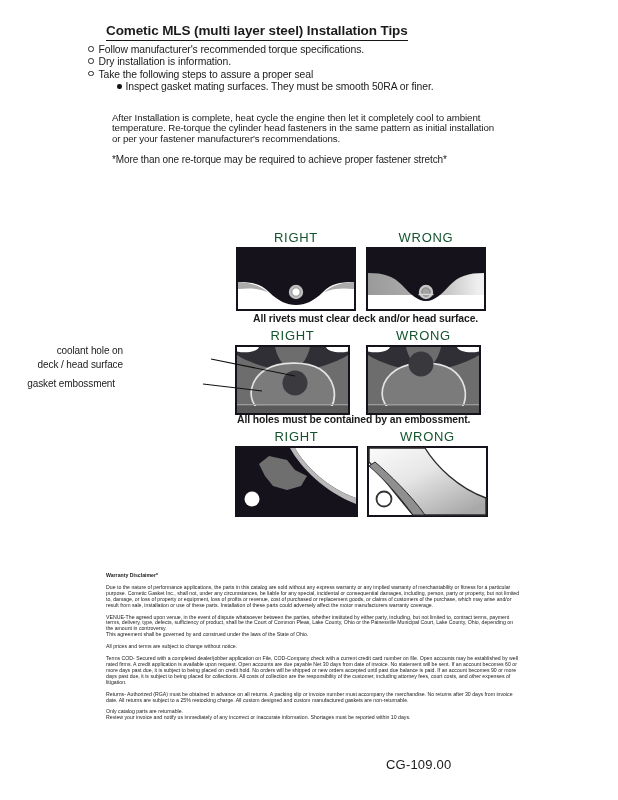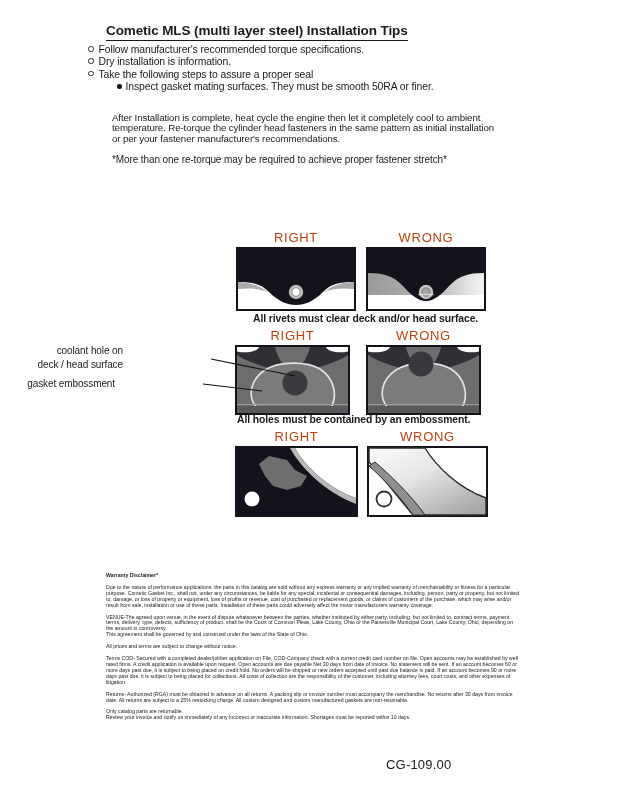--- a/index.html
+++ b/index.html
@@ -33,21 +33,21 @@
 
   
   .diesel { left:112px; top:113px; width:450px; }
   .diesel-h { font-size:12.5px; font-weight:bold; margin-bottom:9px; }
   .para { font-size:9.7px; line-height:10.3px; white-space:pre-line; margin-bottom:10px; }
   .note { font-size:10px; margin-top:3px; white-space:nowrap; }
 
   
   .fig-row { display:flex; }
   .fig-col { display:flex; flex-direction:column; align-items:center; }
-  .rw-label { font-size:13px; letter-spacing:0.7px; color:#c2410c; margin-bottom:2px; }
+  .rw-label { font-size:13px; letter-spacing:0.7px; color:#14532d; margin-bottom:2px; }
   .fig-caption { font-size:10.4px; font-weight:bold; white-space:pre-line; line-height:11px; }
 
   .row1 { left:236px; top:230px; gap:10px; }
   .cap1 { left:253px; top:313px; }
   .row2 { left:235px; top:328px; gap:16px; }
   .cap2 { left:237px; top:414px; }
   .row3 { left:235px; top:429px; gap:9px; }
   .cap3 { left:237px; top:515px; }
 
   

